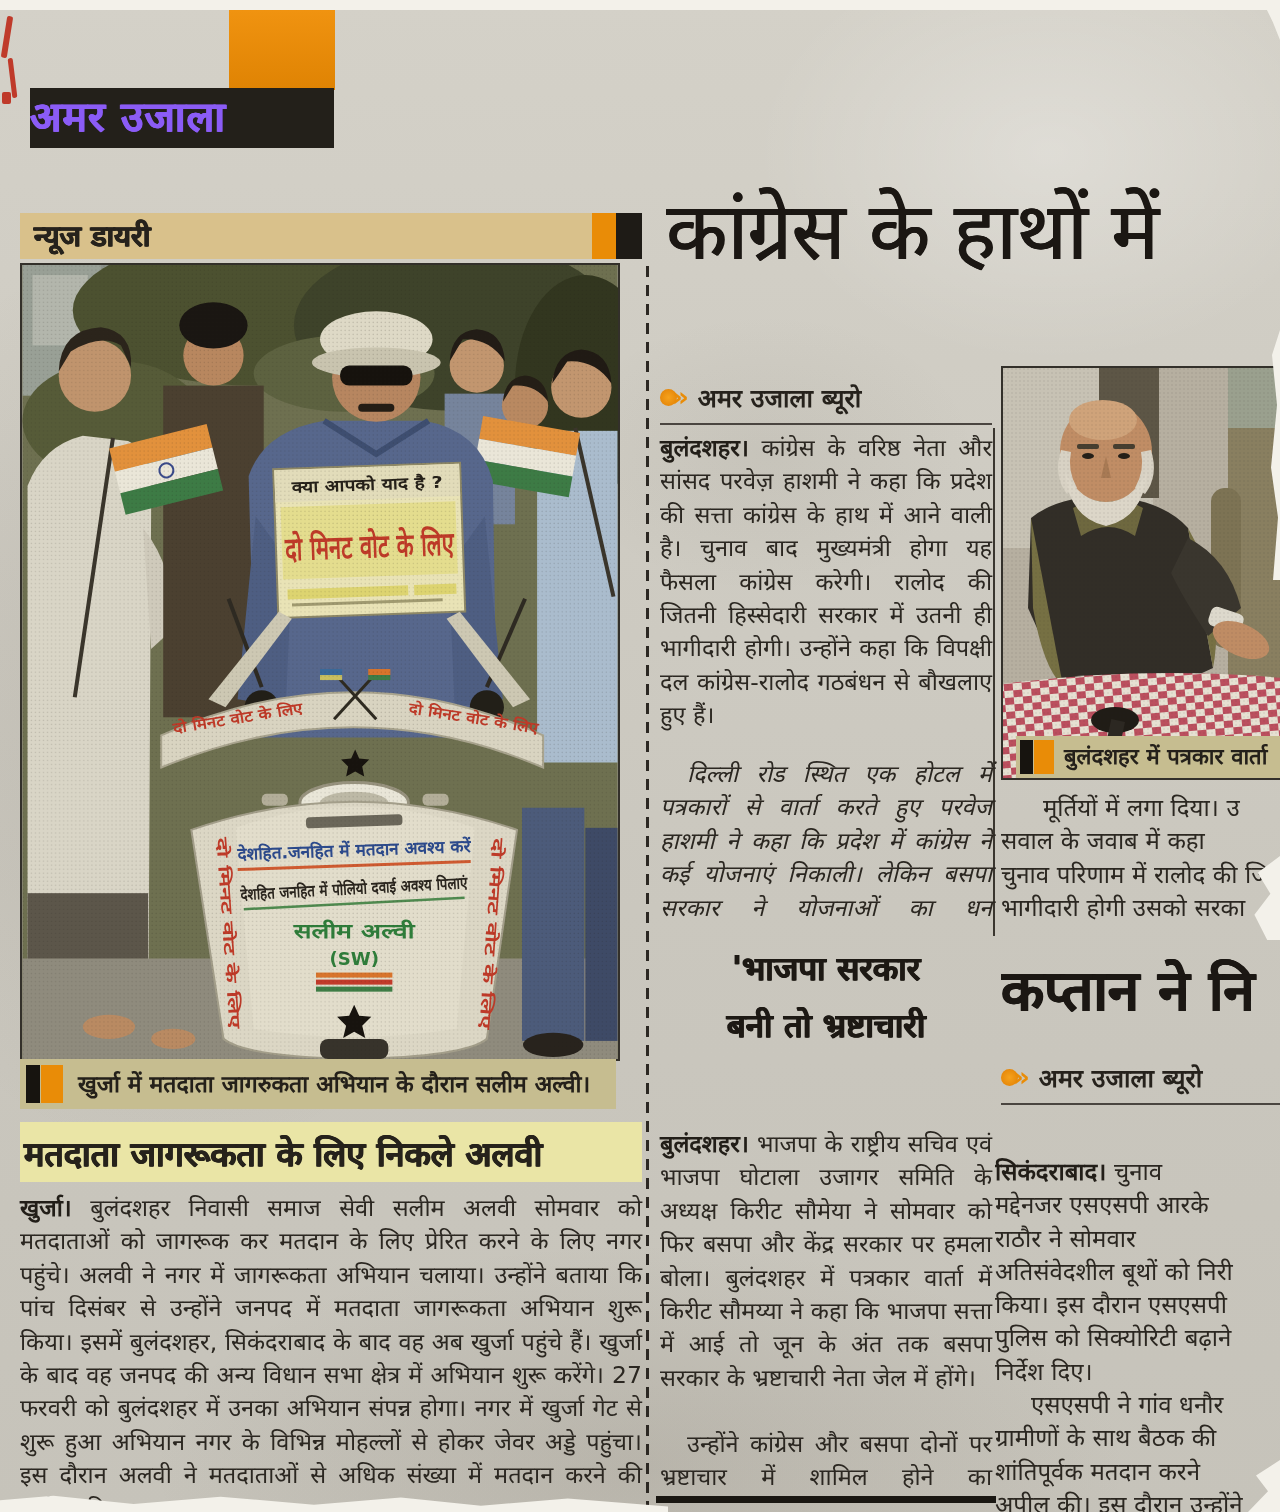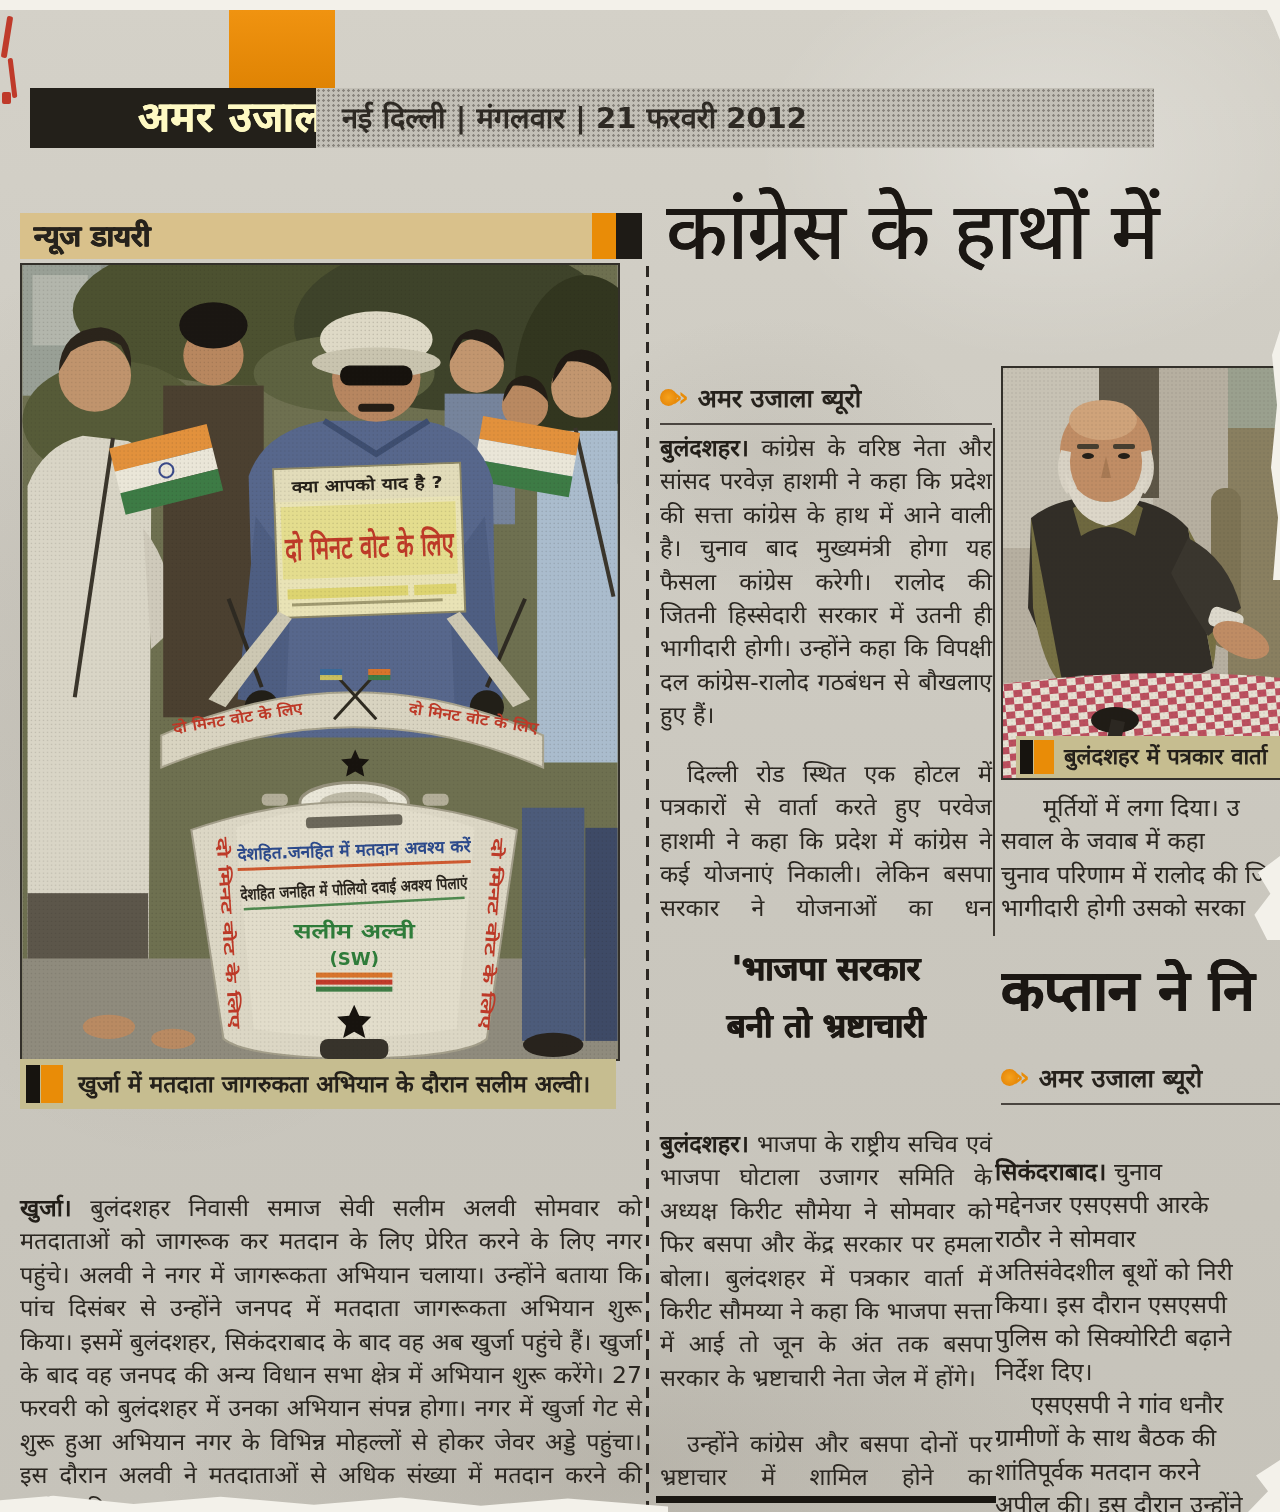--- a/index.html
+++ b/index.html
@@ -12,22 +12,22 @@
       radial-gradient(ellipse 700px 320px at 50% 97%, rgba(80,70,55,.12), transparent 70%),
       radial-gradient(ellipse 300px 200px at 60% 30%, rgba(60,55,40,.06), transparent 70%),
       linear-gradient(#d4d1c8,#cac7be 60%,#c6c3ba);
   }
   .abs{position:absolute;}
   .thick{text-shadow:.7px 0 0 currentColor,-.4px 0 0 currentColor;}
   
   .top-white{left:0;top:0;width:1280px;height:10px;background:#f3f1ea;}
   .orange-block{left:229px;top:10px;width:106px;height:80px;background:linear-gradient(#f09310,#df8303);}
   .scribble{background:#bf3a2a;border-radius:2px;}
-  .mast-box{left:30px;top:88px;width:304px;height:60px;background:#23201a;color:#fef9c3;
-    font-size:41px;font-weight:900;text-align:right;line-height:58px;letter-spacing:1px;}
+  .mast-box{left:30px;top:88px;width:304px;height:60px;background:#23201a;color:#8b5cf6;
+    font-size:41px;font-weight:900;text-align:left;line-height:58px;letter-spacing:1px;}
   .dateline{left:316px;top:88px;width:838px;height:60px;background-color:#c3c0b7;
     background-image:radial-gradient(circle, rgba(40,35,30,.38) 1px, transparent 1.5px);
     background-size:5px 5px;color:#2e2a24;font-size:29px;font-weight:700;line-height:60px;
     padding-left:26px;box-sizing:border-box;}
   
   .diary{left:20px;top:213px;width:622px;height:46px;background:#d9c18b;}
   .diary-label{position:absolute;left:14px;top:0;line-height:46px;font-size:29px;font-weight:800;color:#26221c;}
   .diary-orange{position:absolute;right:26px;top:0;width:24px;height:46px;background:#e98c07;}
   .diary-black{position:absolute;right:0;top:0;width:26px;height:46px;background:#1e1b16;}
   
@@ -72,21 +72,20 @@
 
 <div id="scan">
 
   <div class="abs top-white"></div>
   <div class="abs scribble" style="left:4px;top:16px;width:6px;height:42px;transform:rotate(9deg);"></div>
   <div class="abs scribble" style="left:10px;top:58px;width:5px;height:40px;transform:rotate(-7deg);"></div>
   <div class="abs scribble" style="left:2px;top:92px;width:9px;height:12px;"></div>
   <div class="abs orange-block"></div>
 
   <div class="abs mast-box thick">अमर उजाला</div>
-  <div class="abs dateline">नई दिल्ली | मंगलवार | 21 फरवरी 2012</div>
 
   <div class="abs diary">
     <div class="diary-label thick">न्यूज डायरी</div>
     <div class="diary-orange"></div>
     <div class="diary-black"></div>
   </div>
 
   <div class="abs fig" style="left:20px;top:263px;width:600px;height:798px;">
     <svg width="596" height="794" viewBox="0 0 592 790">
       <defs>
@@ -219,35 +218,36 @@
       <rect width="592" height="790" fill="url(#ht)"></rect>
     </svg>
   </div>
 
   <div class="abs cap-band" style="left:20px;top:1059px;width:596px;height:50px;">
     <div class="sq-b"></div>
     <div class="sq-o"></div>
     <div class="cap-text">खुर्जा में मतदाता जागरुकता अभियान के दौरान सलीम अल्वी।</div>
   </div>
 
+  <div class="abs alvi-h thick">मतदाता जागरूकता के लिए निकले अलवी</div>
   <div class="abs bodytxt alvi-b"><b>खुर्जा।</b> <span>बुलंदशहर निवासी समाज सेवी सलीम अलवी सोमवार को मतदाताओं को जागरूक कर मतदान के लिए प्रेरित करने के लिए नगर पहुंचे। अलवी ने नगर में जागरूकता अभियान चलाया। उन्होंने बताया कि पांच दिसंबर से उन्होंने जनपद में मतदाता जागरूकता अभियान शुरू किया। इसमें बुलंदशहर, सिकंदराबाद के बाद वह अब खुर्जा पहुंचे हैं। खुर्जा के बाद वह जनपद की अन्य विधान सभा क्षेत्र में अभियान शुरू करेंगे। 27 फरवरी को बुलंदशहर में उनका अभियान संपन्न होगा। नगर में खुर्जा गेट से शुरू हुआ अभियान नगर के विभिन्न मोहल्लों से होकर जेवर अड्डे पहुंचा। इस दौरान अलवी ने मतदाताओं से अधिक संख्या में मतदान करने की अपील की।</span></div>
 
   <div class="abs dashline"></div>
   <div class="abs vrule"></div>
   <div class="abs midrule"></div>
 
   <div class="abs lead-h"><span class="thick">कांग्रेस के हाथों में</span></div>
 
   <div class="abs byline col-mid" style="left:660px;top:380px;">
     <span class="dot"></span>
     <span class="chev">»</span>
     <span class="bl">अमर उजाला ब्यूरो</span>
   </div>
   <div class="abs bodytxt col-mid" style="left:660px;top:432px;"><b>बुलंदशहर।</b> <span>कांग्रेस के वरिष्ठ नेता और सांसद परवेज़ हाशमी ने कहा कि प्रदेश की सत्ता कांग्रेस के हाथ में आने वाली है। चुनाव बाद मुख्यमंत्री होगा यह फैसला कांग्रेस करेगी। रालोद की जितनी हिस्सेदारी सरकार में उतनी ही भागीदारी होगी। उन्होंने कहा कि विपक्षी दल कांग्रेस-रालोद गठबंधन से बौखलाए हुए हैं।</span></div>
-  <div class="abs bodytxt col-mid indent p-cut" style="left:660px;top:758px;">दिल्ली रोड स्थित एक होटल में पत्रकारों से वार्ता करते हुए परवेज हाशमी ने कहा कि प्रदेश में कांग्रेस ने कई योजनाएं निकाली। लेकिन बसपा सरकार ने योजनाओं का धन</div>
+  <div class="abs bodytxt col-mid indent p-cut" style="left:660px;top:758px;font-style:italic;">दिल्ली रोड स्थित एक होटल में पत्रकारों से वार्ता करते हुए परवेज हाशमी ने कहा कि प्रदेश में कांग्रेस ने कई योजनाएं निकाली। लेकिन बसपा सरकार ने योजनाओं का धन</div>
 
   <div class="abs quote thick">
     <div>'भाजपा सरकार</div>
     <div>बनी तो भ्रष्टाचारी</div>
   </div>
 
   <div class="abs bodytxt col-mid indent p-cut" style="left:660px;top:1428px;">उन्होंने कांग्रेस और बसपा दोनों पर भ्रष्टाचार में शामिल होने का</div>
   <div class="abs bodytxt col-mid" style="left:660px;top:1128px;"><b>बुलंदशहर।</b> <span>भाजपा के राष्ट्रीय सचिव एवं भाजपा घोटाला उजागर समिति के अध्यक्ष किरीट सौमेया ने सोमवार को फिर बसपा और केंद्र सरकार पर हमला बोला। बुलंदशहर में पत्रकार वार्ता में किरीट सौमय्या ने कहा कि भाजपा सत्ता में आई तो जून के अंत तक बसपा सरकार के भ्रष्टाचारी नेता जेल में होंगे।</span></div>
 
   <div class="abs fig" style="left:1001px;top:366px;width:281px;height:414px;">

